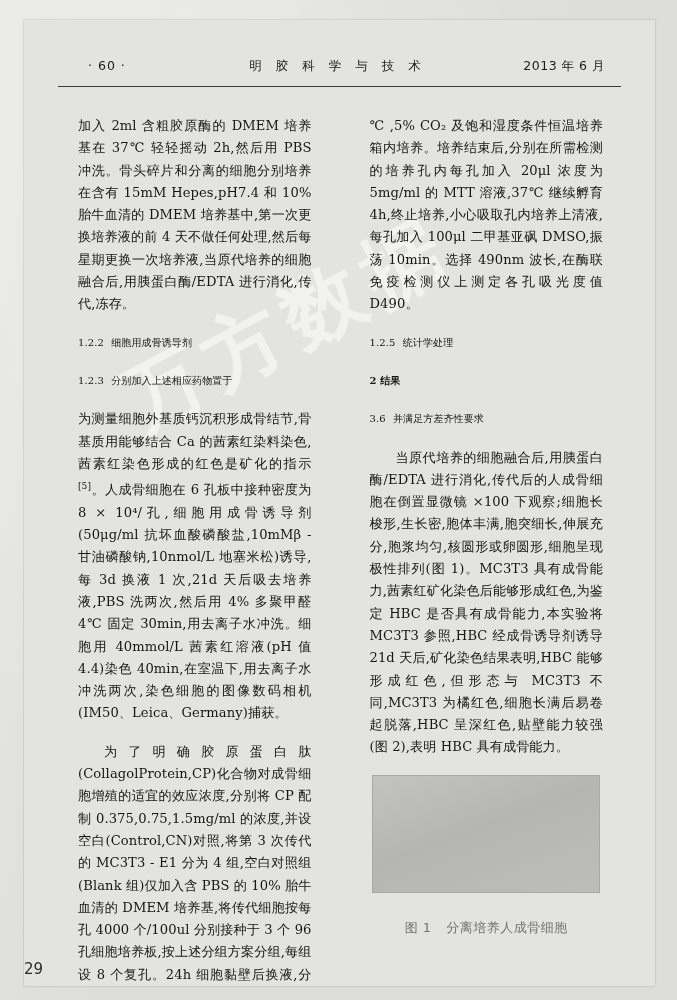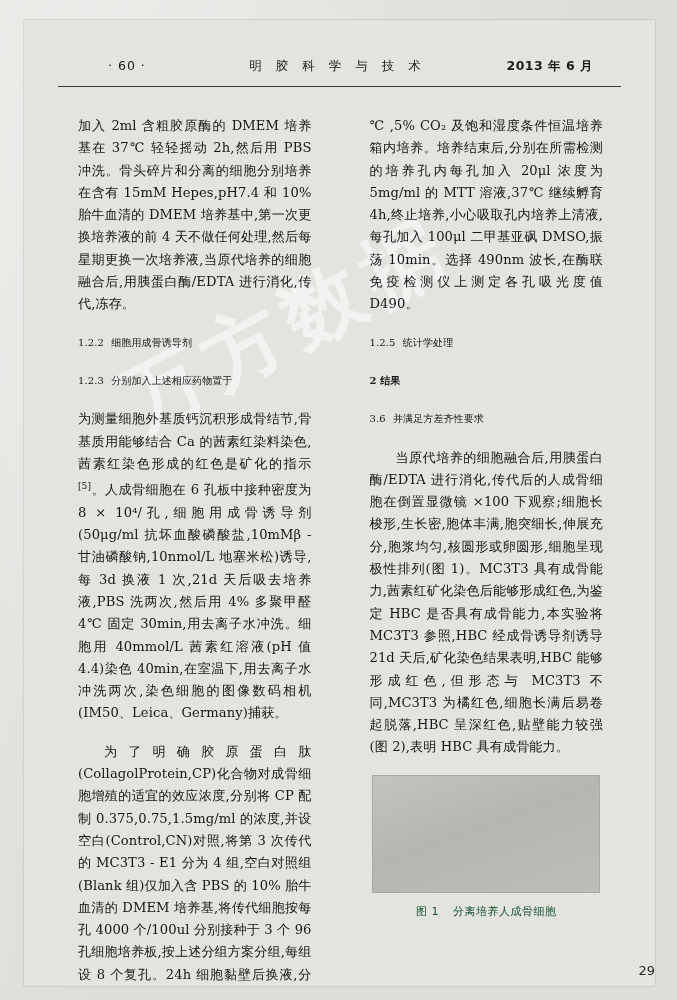--- a/index.html
+++ b/index.html
@@ -62,37 +62,36 @@
   .header {
     position: relative;
     margin: 36px 34px 0 34px;
     height: 26px;
     font-family: "DejaVu Sans", sans-serif;
     font-size: 12.5px;
     color: #1b1b1b;
   }
   .header .left {
     position: absolute;
-    left: 50px;
+    left: 30px;
     top: 2px;
     letter-spacing: 1px;
   }
   .header .center {
     position: absolute;
     left: 0; right: 4px;
     top: 2px;
     text-align: center;
     letter-spacing: 5px;
   }
   .header .right {
     position: absolute;
-    right: 28px;
+    right: 16px;
     top: 2px;
     letter-spacing: 0.5px;
-    font-weight: bold;
   }
   .rule {
     margin: 4px 34px 0 34px;
     border-top: 1.2px solid #3a3a3a;
   }
   
   .cols {
     position: relative;
     display: flex;
     margin: 12px 36px 0 38px;
@@ -139,33 +138,33 @@
   }
   .fig-img {
     width: 226px;
     height: 116px;
     margin: 0 auto;
     background: #b9b9b5;
     background-image: linear-gradient(160deg, #c3c3bf 0%, #b5b5b1 45%, #bdbdb9 100%);
     border: 1px solid #a8a8a4;
   }
   .fig-cap {
-    margin-top: 8px;
-    font-size: 11px;
+    margin-top: 24px;
+    font-size: 13px;
     font-family: "DejaVu Sans", serif;
     letter-spacing: 0.5px;
-    color: #14532d;
+    color: #737373;
   }
   .fig-cap .fnum { margin-right: 10px; }
   .footer-num {
     position: absolute;
     left: 0; right: 0;
     bottom: 8px;
-    text-align: right;
-    font-size: 13px;
+    text-align: left;
+    font-size: 15px;
     font-family: "DejaVu Sans", sans-serif;
     color: #2a2a2a;
   }
 </style>
 </head>
 <body>
 
 <div class="page">
   <div class="paper">
 

